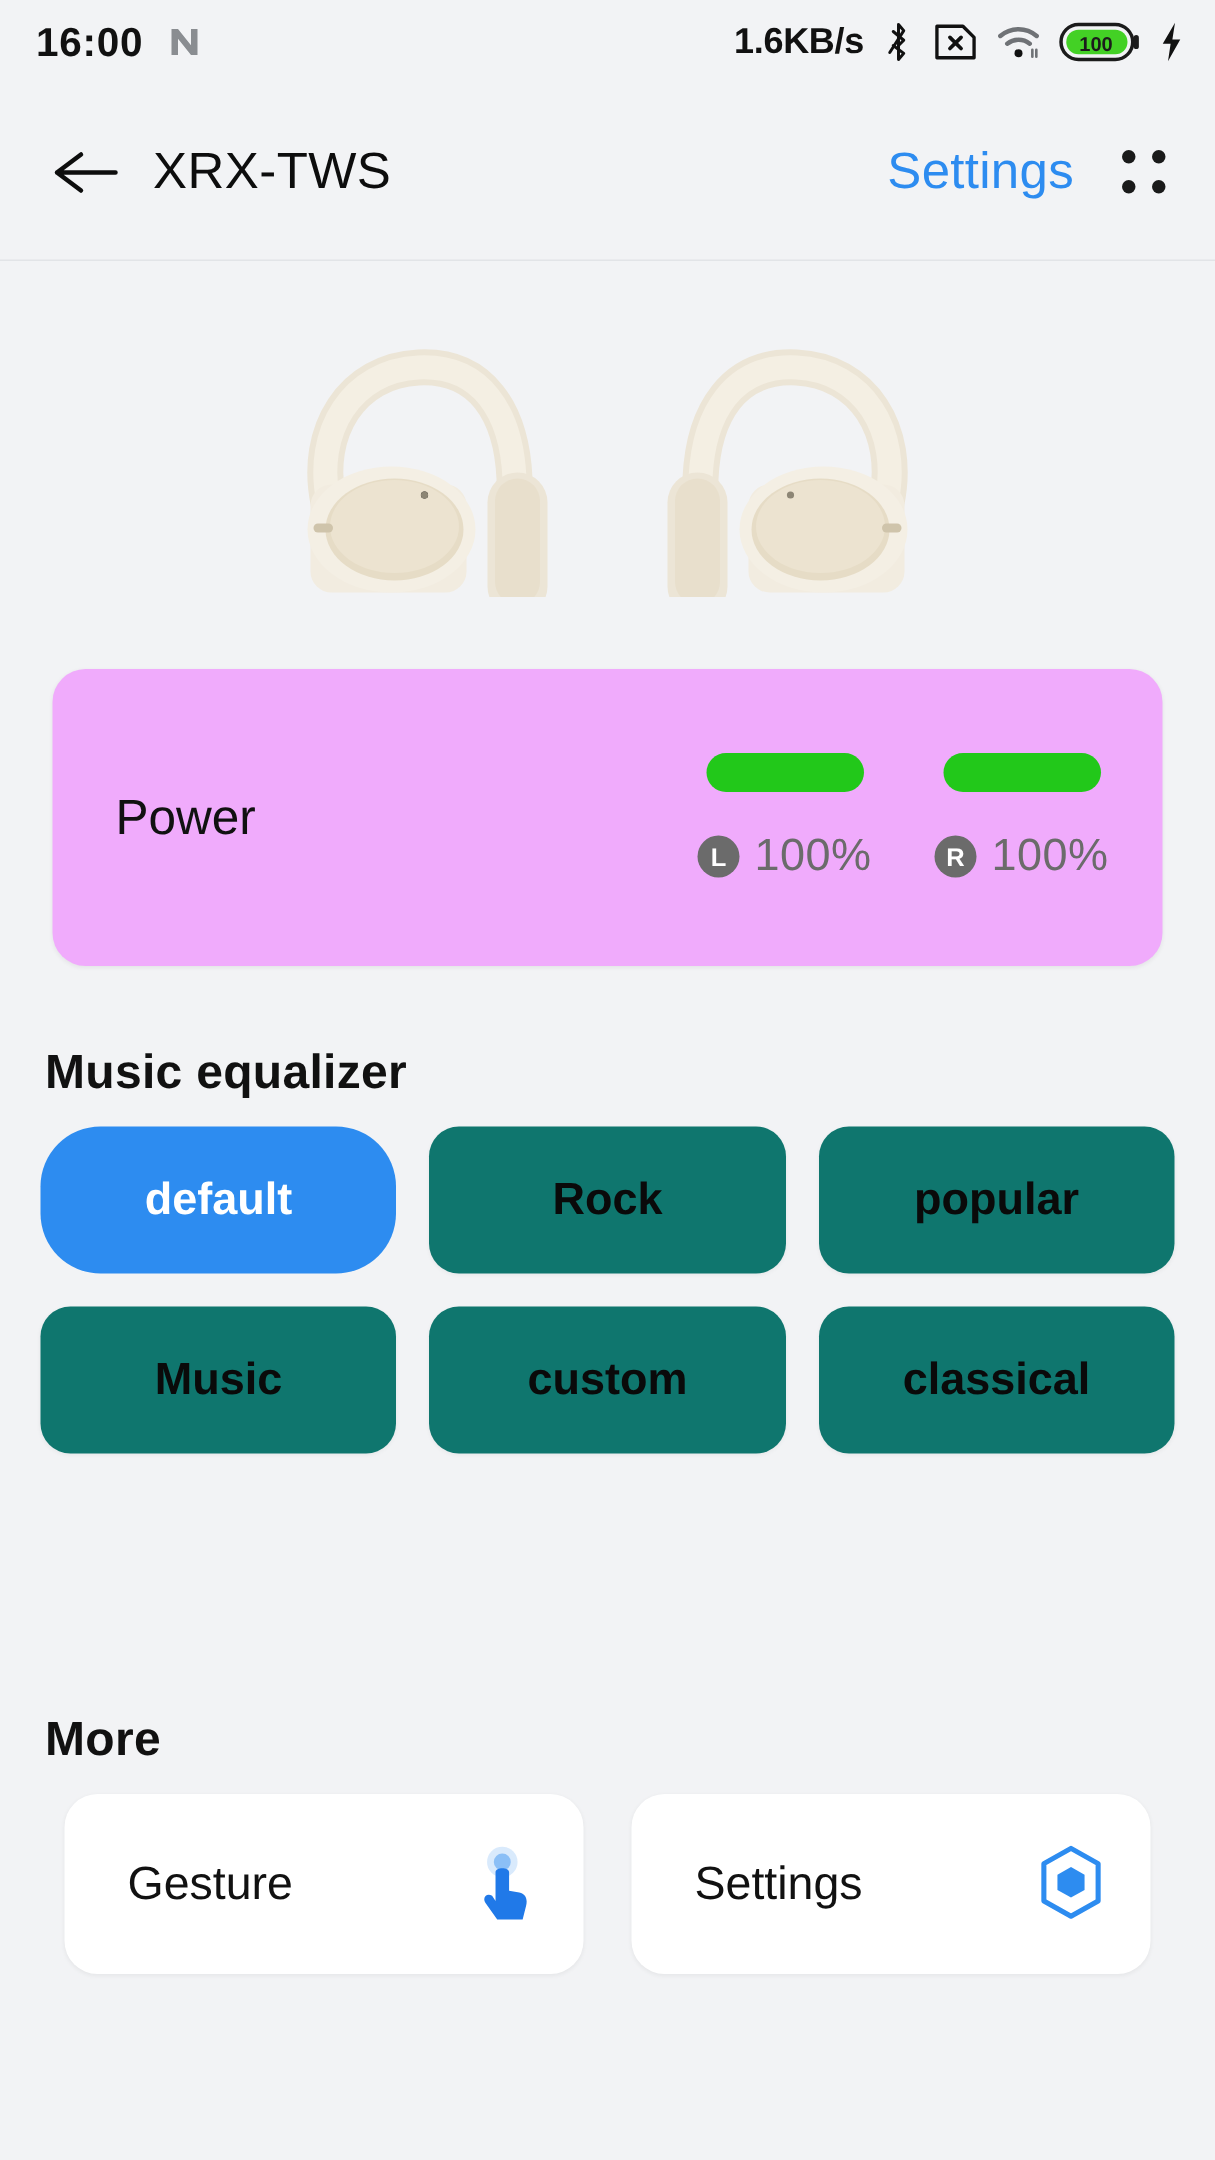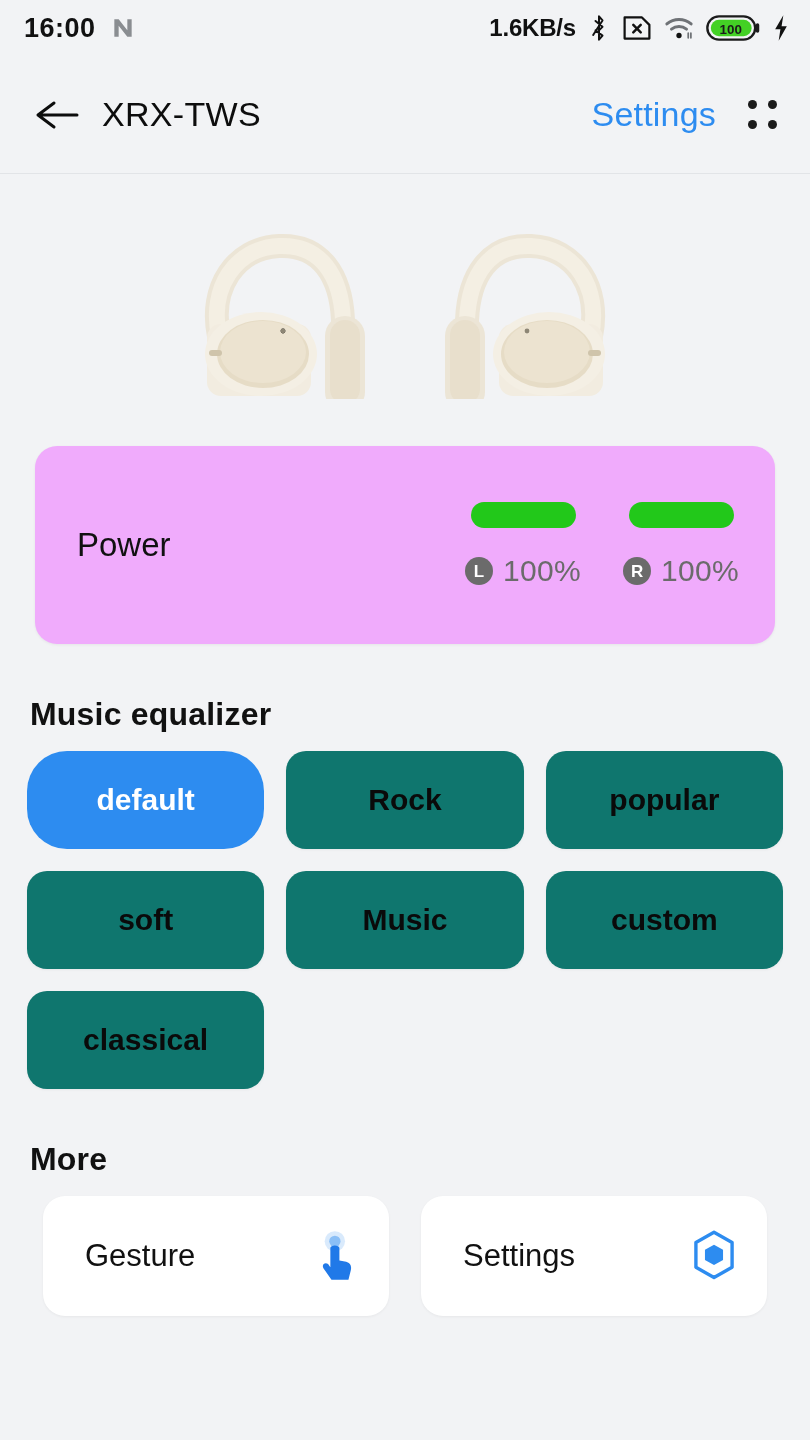--- a/index.html
+++ b/index.html
@@ -248,21 +248,20 @@
 
   </div>
 </div>
 
 <div class="sec-head">Music equalizer</div>
 
 <div class="eq-grid">
   <div class="eq-btn active">default</div>
   <div class="eq-btn">Rock</div>
   <div class="eq-btn">popular</div>
-  <div class="eq-btn">soft</div>
   <div class="eq-btn">Music</div>
   <div class="eq-btn">custom</div>
   <div class="eq-btn">classical</div>
   <div class="eq-empty"></div>
 </div>
 
 <div class="sec-head">More</div>
 
 <div class="more-grid">
 

